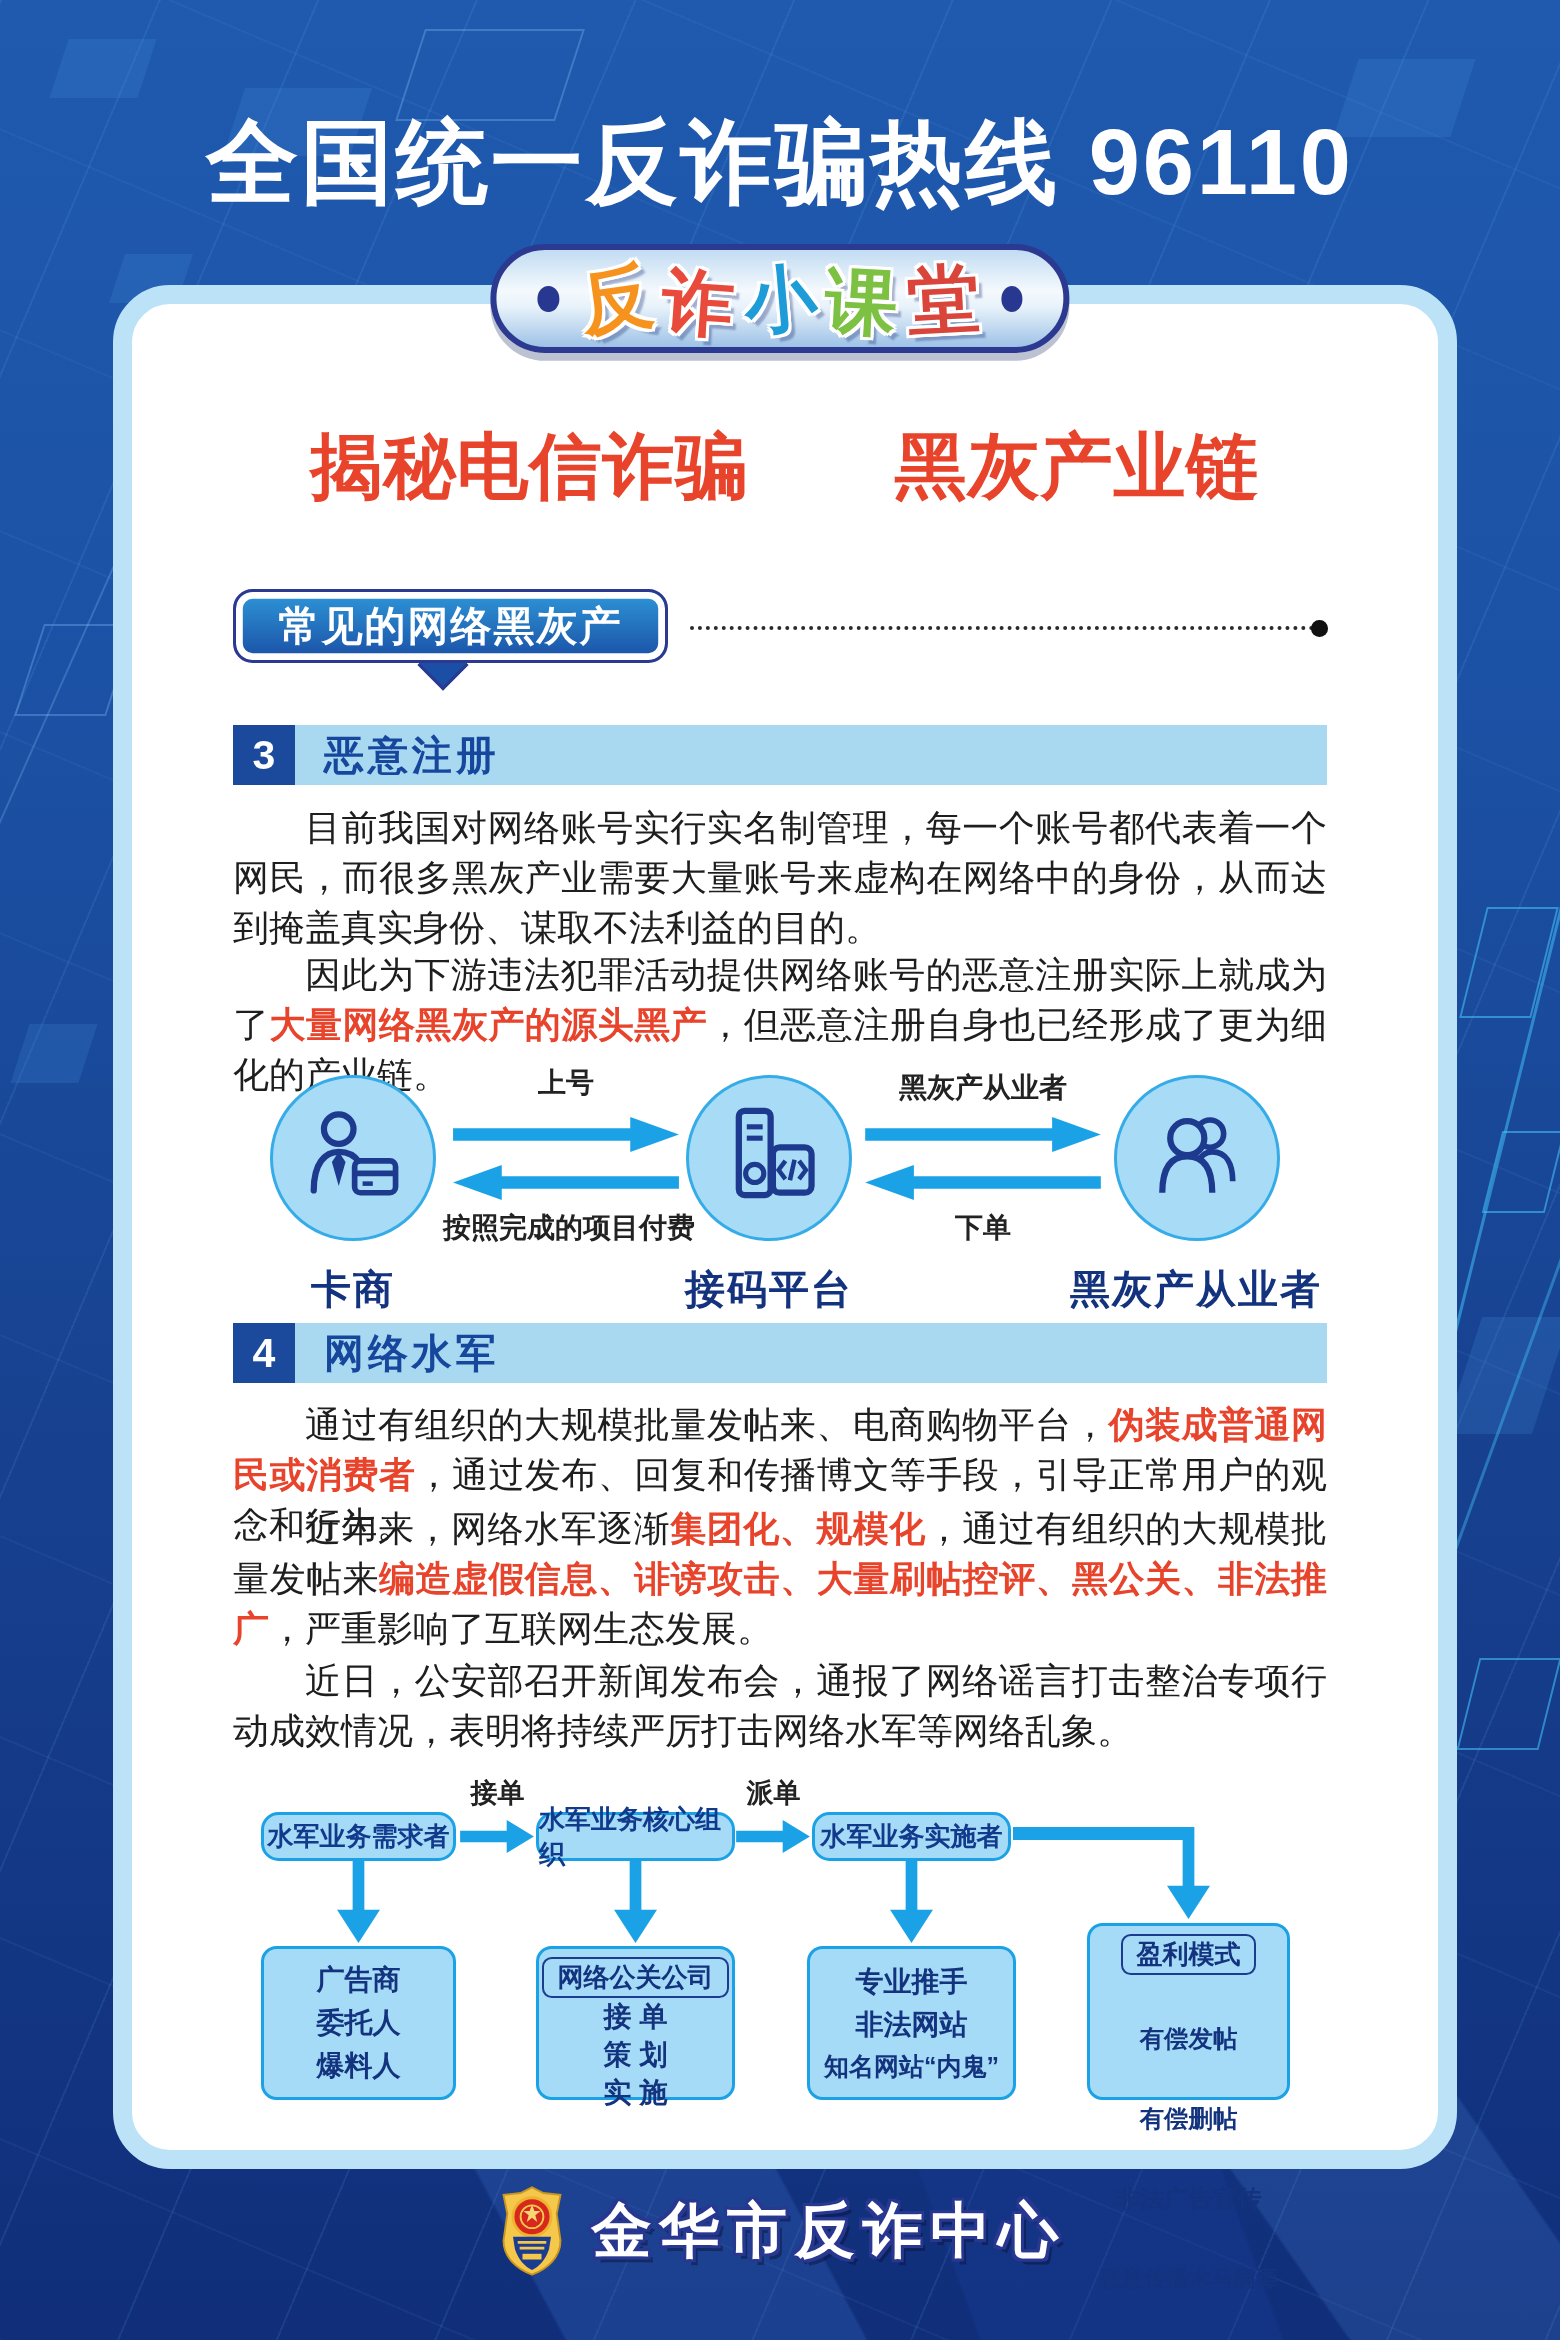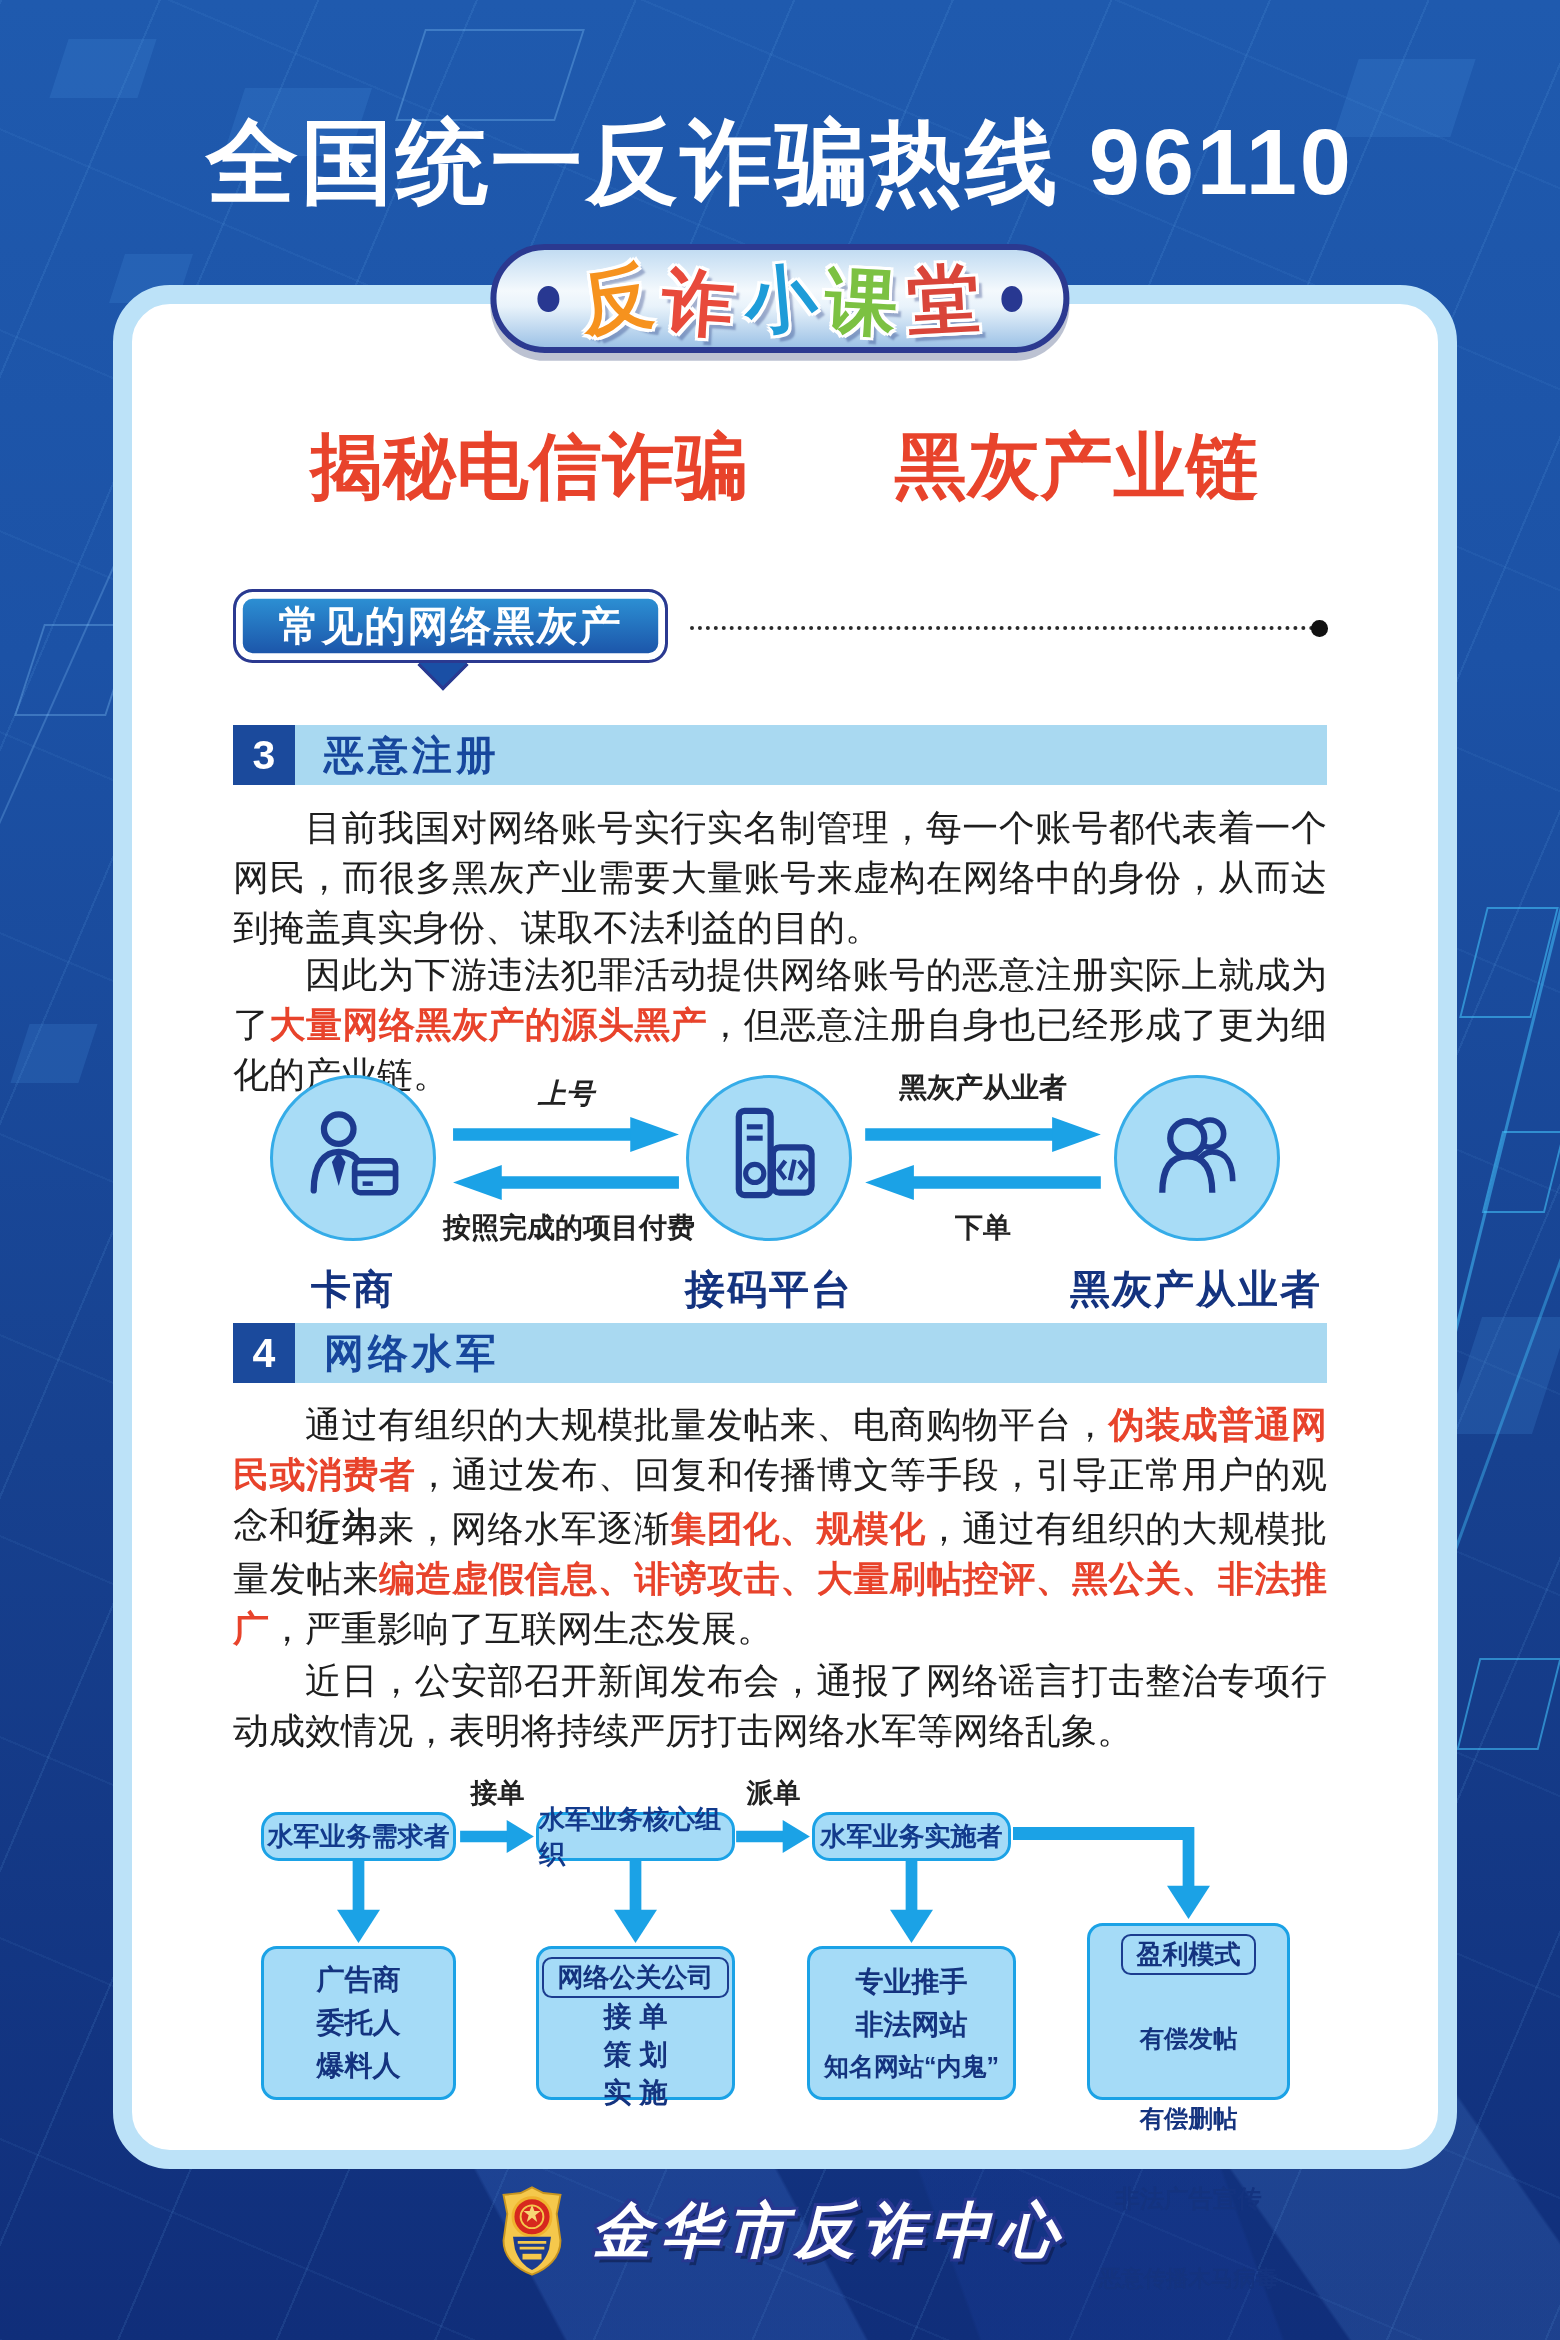--- a/index.html
+++ b/index.html
@@ -81,21 +81,21 @@
   .elbow-h{position:absolute;left:780px;top:60px;width:181px;height:12.7px;background:#1ba2e6;}
   .fbox{position:absolute;box-sizing:border-box;background:#a5dbf7;border:3.9px solid #1ba2e6;border-radius:15.6px;
     display:flex;flex-direction:column;align-items:center;justify-content:space-evenly;
     padding:7.8px 3.9px;color:#14337f;font-weight:800;}
   .fbox .item{font-size:28px;white-space:nowrap;}
   .fbox.small .item{font-size:24.4px;margin-top:48px;}
   .ftag{border:2.9px solid #1b3c8f;border-radius:9.8px;padding:1px 13.7px;font-size:26px;color:#14337f;white-space:nowrap;}
   
   .footer{position:absolute;left:0;top:2185px;width:100%;display:flex;align-items:center;justify-content:center;gap:21.5px;}
   .footer-text{color:#ffffff;font-size:60px;font-weight:900;letter-spacing:7.8px;
-    text-shadow:-2.9px 0 #283891,2.9px 0 #283891,0 -2.9px #283891,0 2.9px #283891,-2.9px -2.9px #283891,2.9px 2.9px #283891,-2.9px 2.9px #283891,2.9px -2.9px #283891,4.9px 5.9px 0 rgba(10,20,60,.5);font-style:italic;}
+    text-shadow:-2.9px 0 #283891,2.9px 0 #283891,0 -2.9px #283891,0 2.9px #283891,-2.9px -2.9px #283891,2.9px 2.9px #283891,-2.9px 2.9px #283891,2.9px -2.9px #283891,4.9px 5.9px 0 rgba(10,20,60,.5);}
 </style>
 </head>
 <body>
 
 <div class="poster">
 
   <div class="bg-lines"></div>
   <div>
     <div class="sq f" style="left:59px;top:39px;width:88px;height:59px;"></div>
     <div class="sq f" style="left:234px;top:88px;width:127px;height:68px;"></div>
@@ -190,21 +190,21 @@
       </svg>
       <svg class="harrow" style="left:632px;top:55px;" width="236" height="37" viewBox="0 0 242 38">
         <line x1="0" y1="19" x2="194" y2="19" stroke="#1ba2e6" stroke-width="13"></line>
         <polygon points="192,1 242,19 192,37" fill="#1ba2e6"></polygon>
       </svg>
       <svg class="harrow" style="left:632px;top:103px;" width="236" height="37" viewBox="0 0 242 38">
         <line x1="242" y1="19" x2="48" y2="19" stroke="#1ba2e6" stroke-width="13"></line>
         <polygon points="50,1 0,19 50,37" fill="#1ba2e6"></polygon>
       </svg>
 
-      <div class="alabel" style="left:220px;top:14px;width:226px;font-style:italic;">上号</div>
+      <div class="alabel" style="left:220px;top:3px;width:226px;">上号</div>
       <div class="alabel" style="left:146px;top:148px;width:380px;">按照完成的项目付费</div>
       <div class="alabel" style="left:632px;top:7.8px;width:236px;">黑灰产从业者</div>
       <div class="alabel" style="left:632px;top:148px;width:236px;">下单</div>
 
       <div class="acct-label" style="left:-75px;width:390px;">卡商</div>
       <div class="acct-label" style="left:341px;width:390px;">接码平台</div>
       <div class="acct-label" style="left:768px;width:390px;">黑灰产从业者</div>
     </div>
 
     <div class="sec" style="top:1019px;">

